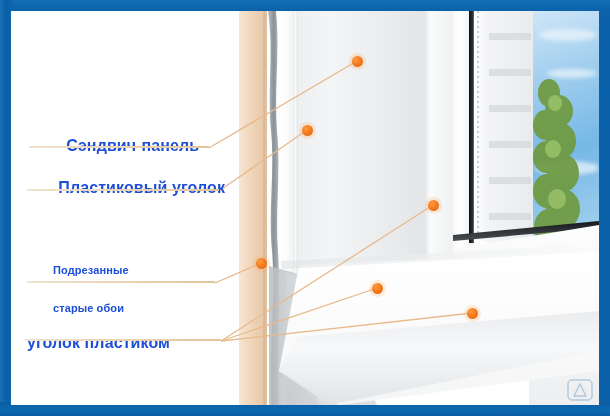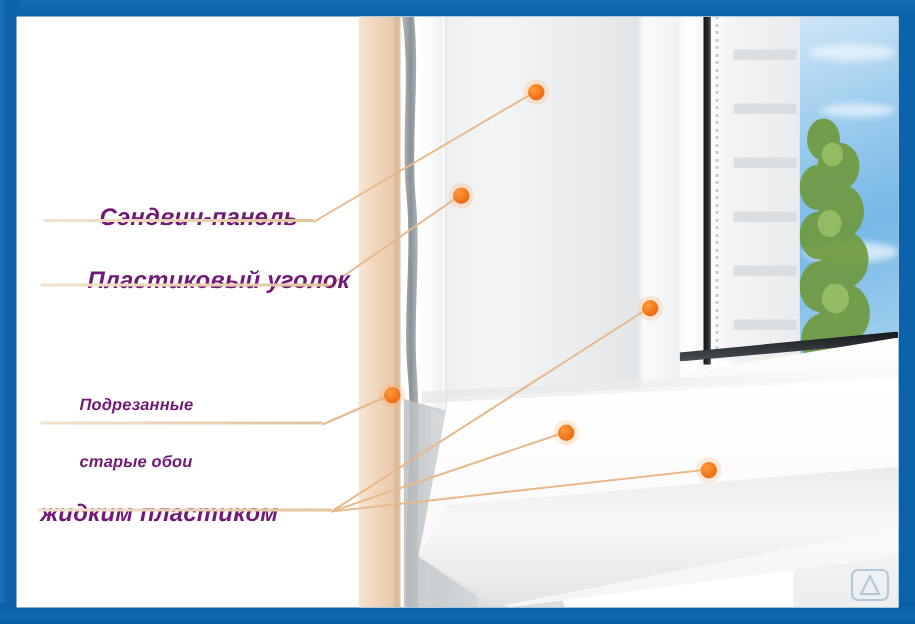--- a/index.html
+++ b/index.html
@@ -93,22 +93,22 @@
      clip-path:polygon(0 0,30px 8px,50px 139px,0 139px);}
   .recess2{position:absolute;left:48px;top:262px;width:90px;height:132px;
      background:linear-gradient(to bottom,#d8dbdd,#c5c9cc);opacity:.6;
      clip-path:polygon(0 0,34px 12px,90px 132px,0 132px);}
 
   
   .photo-right-pane{position:absolute;left:290px;top:250px;width:70px;height:144px;
      background:linear-gradient(to bottom,#fdfdfe,#eceef0);}
 
   
-  .label{position:absolute;color:#701a75;font-weight:700;line-height:1.15;
-     white-space:pre;letter-spacing:.1px;font-style:italic;}
+  .label{position:absolute;color:#1d4ed8;font-weight:700;line-height:1.15;
+     white-space:pre;letter-spacing:.1px;}
   .label-rule{position:absolute;height:2px;
      background:linear-gradient(to right,#f0e2cf,#e3c49b);}
 
   
   .leaders{position:absolute;left:0;top:0;width:588px;height:394px;pointer-events:none;}
   .dot{position:absolute;width:11px;height:11px;border-radius:50%;
      background:radial-gradient(circle at 35% 32%,#ff9b3d 0%,#f3751a 55%,#df6610 100%);
      box-shadow:0 0 0 3px rgba(255,170,90,.22);}
 
   
@@ -236,18 +236,18 @@
     </div>
     <div class="label-rule" style="left:16px;top:178px;width:192px;"></div>
 
     <div class="label" style="left:18px;top:228px;font-size:11px;margin-left:24px;">
       <div>Подрезанные</div>
       <div>старые обои</div>
     </div>
     <div class="label-rule" style="left:16px;top:270px;width:188px;"></div>
 
     <div class="label" style="left:16px;top:286px;font-size:16px;">
-      <div>жидким пластиком</div>
+      <div>уголок пластиком</div>
     </div>
     <div class="label-rule" style="left:14px;top:328px;width:196px;"></div>
 
   </div>
 </div>
 
 </body></html>

